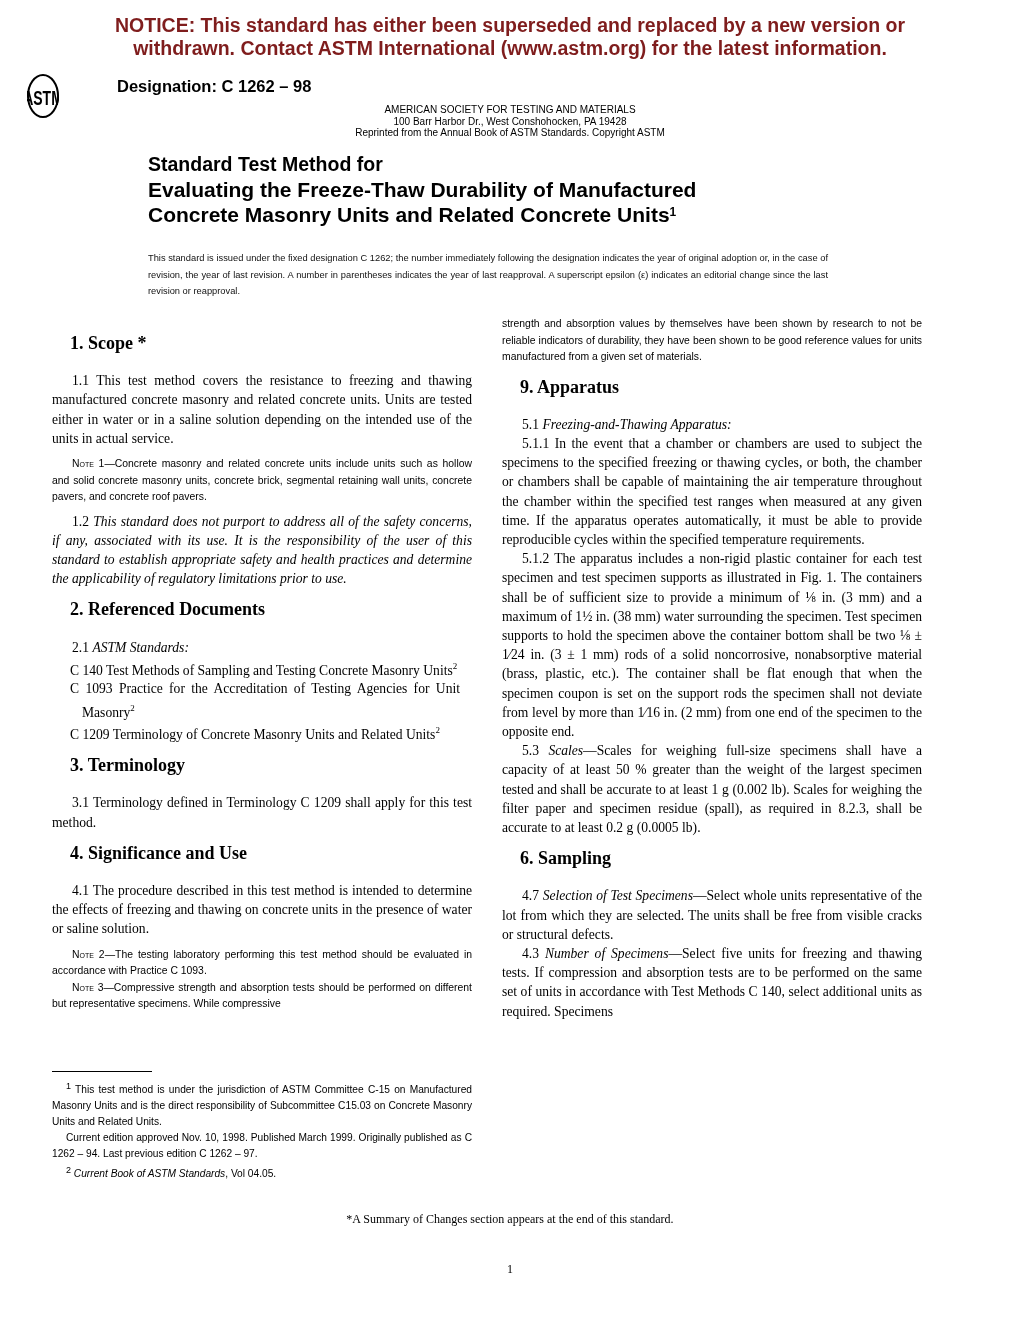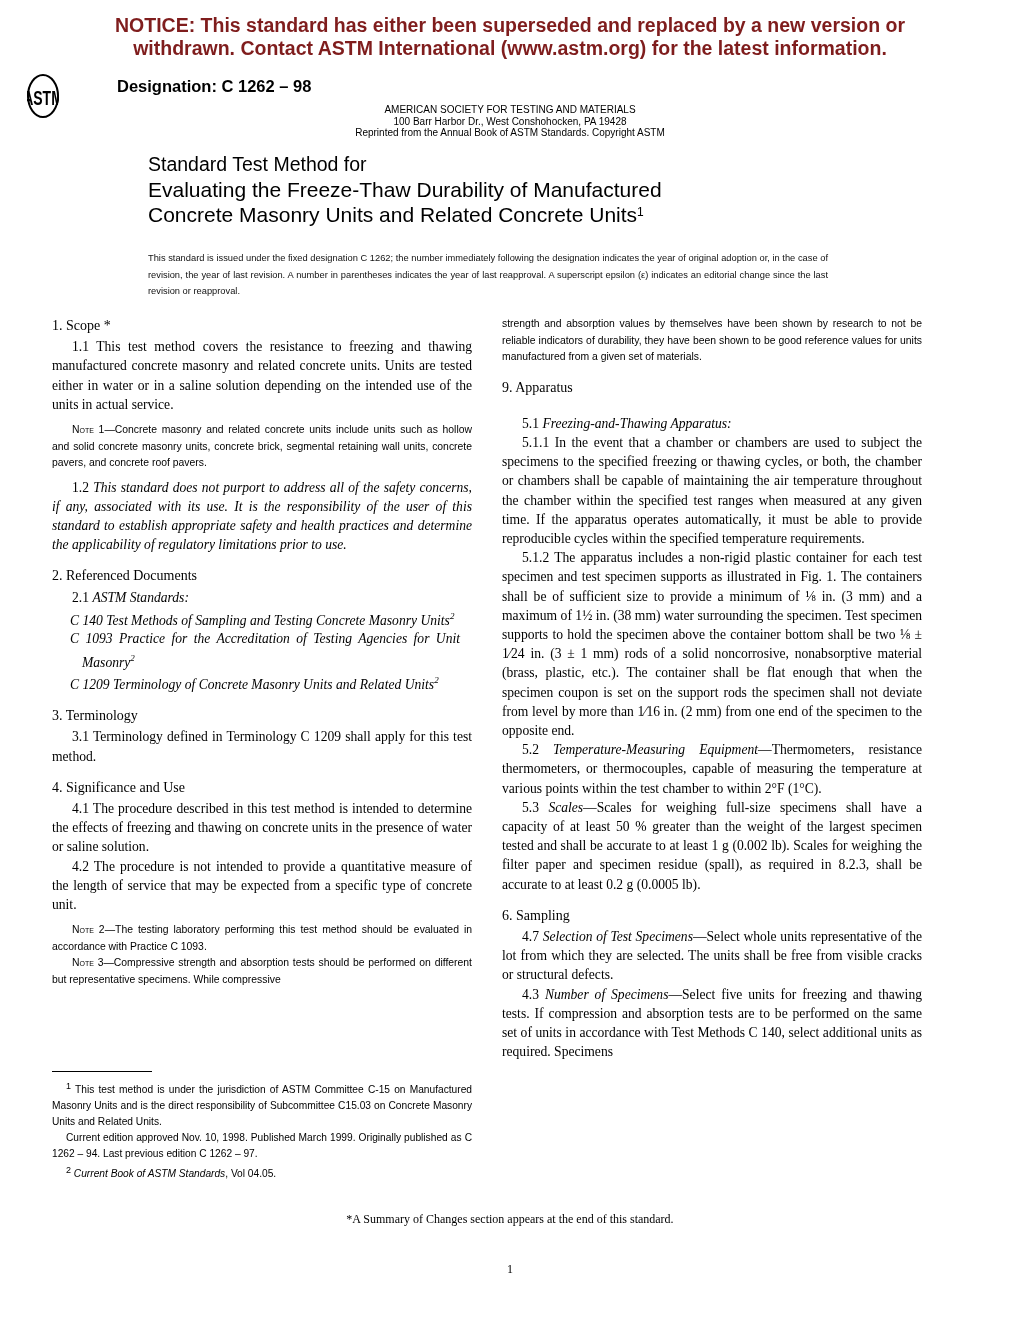--- a/index.html
+++ b/index.html
@@ -1,33 +1,33 @@
 <!DOCTYPE html>
 <html><head>
 <meta charset="utf-8">
 <style>
   html, body { margin:0; padding:0; background:#ffffff; }
   body { width:1020px; height:1320px; position:relative; overflow:hidden; color:#000; font-family:"Liberation Serif", serif; }
   .notice { position:absolute; top:14px; left:0; width:1020px; text-align:center; color:#7f1d1d; font-family:"Liberation Sans", sans-serif; font-weight:bold; font-size:19.5px; line-height:23px; }
   .logo { position:absolute; left:27px; top:74px; width:32px; height:44px; }
   .designation { position:absolute; left:117px; top:77px; font-family:"Liberation Sans", sans-serif; font-weight:bold; font-size:16.5px; }
   .org { position:absolute; left:300px; top:104px; width:420px; text-align:center; font-family:"Liberation Sans", sans-serif; font-size:10px; line-height:11.5px; }
-  .title { position:absolute; left:148px; top:152px; font-family:"Liberation Sans", sans-serif; font-weight:normal; line-height:25px; }
+  .title { position:absolute; left:148px; top:152px; font-family:"Liberation Sans", sans-serif; font-weight:bold; line-height:25px; }
   .title .t1 { font-size:19.5px; display:block; }
   .title .t2 { font-size:21px; display:block; }
   .title sup { font-size:12px; vertical-align:top; position:relative; top:-2px; }
   .issued { position:absolute; left:148px; top:250px; width:680px; font-family:"Liberation Sans", sans-serif; font-size:9.3px; line-height:16.5px; color:#111; text-align:justify; }
   .col { position:absolute; top:316px; width:420px; font-size:13.6px; line-height:19.2px; }
   .col-left { left:52px; }
   .col-right { left:502px; }
-  .h { font-weight:normal; font-size:14px; margin:0; }
+  .h { font-weight:bold; font-size:18px; margin:18px; }
   .p { margin:0; text-align:justify; text-indent:20px; }
   .note { font-family:"Liberation Sans", sans-serif; font-size:10.4px; line-height:16.5px; text-align:justify; text-indent:20px; margin:0; }
   .it { font-style:italic; }
-  .ref { margin:0 12px 0 18px; padding-left:12px; text-indent:-12px; text-align:justify;font-style:italic; }
+  .ref { margin:0 12px 0 18px; padding-left:12px; text-indent:-12px; text-align:justify; }
   sup { font-size:9px; }
   .fn-rule { position:absolute; left:52px; top:1071px; width:100px; border-top:1px solid #000; }
   .footnotes { position:absolute; left:52px; top:1078px; width:420px; font-family:"Liberation Sans", sans-serif; font-size:10.2px; line-height:16px; }
   .footnotes p { margin:0; text-indent:14px; text-align:justify; }
   .summary { position:absolute; top:1212px; left:0; width:1020px; text-align:center; font-weight:normal; font-size:12px; }
   .pagenum { position:absolute; top:1262px; left:0; width:1020px; text-align:center; font-size:12px; }
 </style>
 </head>
 <body>
 
@@ -62,32 +62,30 @@
   <p class="p" style="margin-top:6px"><span>1.2 </span><span class="it">This standard does not purport to address all of the safety concerns, if any, associated with its use. It is the responsibility of the user of this standard to establish appropriate safety and health practices and determine the applicability of regulatory limitations prior to use.</span></p>
   <p class="h" style="margin-top:12px">2.  Referenced Documents</p>
   <p class="p" style="margin-top:2px"><span>2.1 </span><span class="it">ASTM Standards:</span></p>
   <p class="ref"><span>C 140 Test Methods of Sampling and Testing Concrete Masonry Units</span><sup>2</sup></p>
   <p class="ref"><span>C 1093 Practice for the Accreditation of Testing Agencies for Unit Masonry</span><sup>2</sup></p>
   <p class="ref"><span>C 1209 Terminology of Concrete Masonry Units and Related Units</span><sup>2</sup></p>
   <p class="h" style="margin-top:12px">3.  Terminology</p>
   <p class="p" style="margin-top:2px">3.1 Terminology defined in Terminology C 1209 shall apply for this test method.</p>
   <p class="h" style="margin-top:12px">4.  Significance and Use</p>
   <p class="p" style="margin-top:2px">4.1 The procedure described in this test method is intended to determine the effects of freezing and thawing on concrete units in the presence of water or saline solution.</p>
-  <p class="p">4.2 The procedure is not intended to provide a quantitative measure of the length of service that may be expected from a specific type of concrete unit.</p>
   <p class="note" style="margin-top:8px"><span style="font-variant:small-caps">Note 2</span><span>—The testing laboratory performing this test method should be evaluated in accordance with Practice C 1093.</span></p>
   <p class="note"><span style="font-variant:small-caps">Note 3</span><span>—Compressive strength and absorption tests should be performed on different but representative specimens. While compressive</span></p>
 </div>
 
 <div class="col col-right">
   <p class="note" style="text-indent:0">strength and absorption values by themselves have been shown by research to not be reliable indicators of durability, they have been shown to be good reference values for units manufactured from a given set of materials.</p>
   <p class="h" style="margin-top:12px">9.  Apparatus</p>
   <p class="p" style="margin-top:17px"><span>5.1 </span><span class="it">Freezing-and-Thawing Apparatus:</span></p>
   <p class="p">5.1.1 In the event that a chamber or chambers are used to subject the specimens to the specified freezing or thawing cycles, or both, the chamber or chambers shall be capable of maintaining the air temperature throughout the chamber within the specified test ranges when measured at any given time. If the apparatus operates automatically, it must be able to provide reproducible cycles within the specified temperature requirements.</p>
   <p class="p">5.1.2 The apparatus includes a non-rigid plastic container for each test specimen and test specimen supports as illustrated in Fig. 1. The containers shall be of sufficient size to provide a minimum of ⅛ in. (3 mm) and a maximum of 1½ in. (38 mm) water surrounding the specimen. Test specimen supports to hold the specimen above the container bottom shall be two ⅛ ± 1⁄24 in. (3 ± 1 mm) rods of a solid noncorrosive, nonabsorptive material (brass, plastic, etc.). The container shall be flat enough that when the specimen coupon is set on the support rods the specimen shall not deviate from level by more than 1⁄16 in. (2 mm) from one end of the specimen to the opposite end.</p>
-  <p class="p"><span>5.2 </span><span class="it">Temperature-Measuring Equipment</span><span>—Thermometers, resistance thermometers, or thermocouples, capable of measuring the temperature at various points within the test chamber to within 2°F (1°C).</span></p>
   <p class="p"><span>5.3 </span><span class="it">Scales</span><span>—Scales for weighing full-size specimens shall have a capacity of at least 50 % greater than the weight of the largest specimen tested and shall be accurate to at least 1 g (0.002 lb). Scales for weighing the filter paper and specimen residue (spall), as required in 8.2.3, shall be accurate to at least 0.2 g (0.0005 lb).</span></p>
   <p class="h" style="margin-top:12px">6.  Sampling</p>
   <p class="p" style="margin-top:2px"><span>4.7 </span><span class="it">Selection of Test Specimens</span><span>—Select whole units representative of the lot from which they are selected. The units shall be free from visible cracks or structural defects.</span></p>
   <p class="p"><span>4.3 </span><span class="it">Number of Specimens</span><span>—Select five units for freezing and thawing tests. If compression and absorption tests are to be performed on the same set of units in accordance with Test Methods C 140, select additional units as required. Specimens</span></p>
 </div>
 
 <div class="fn-rule"></div>
 <div class="footnotes">
   <p><sup>1</sup><span> This test method is under the jurisdiction of ASTM Committee C-15 on Manufactured Masonry Units and is the direct responsibility of Subcommittee C15.03 on Concrete Masonry Units and Related Units.</span></p>
   <p>Current edition approved Nov. 10, 1998. Published March 1999. Originally published as C 1262 – 94. Last previous edition C 1262 – 97.</p>

